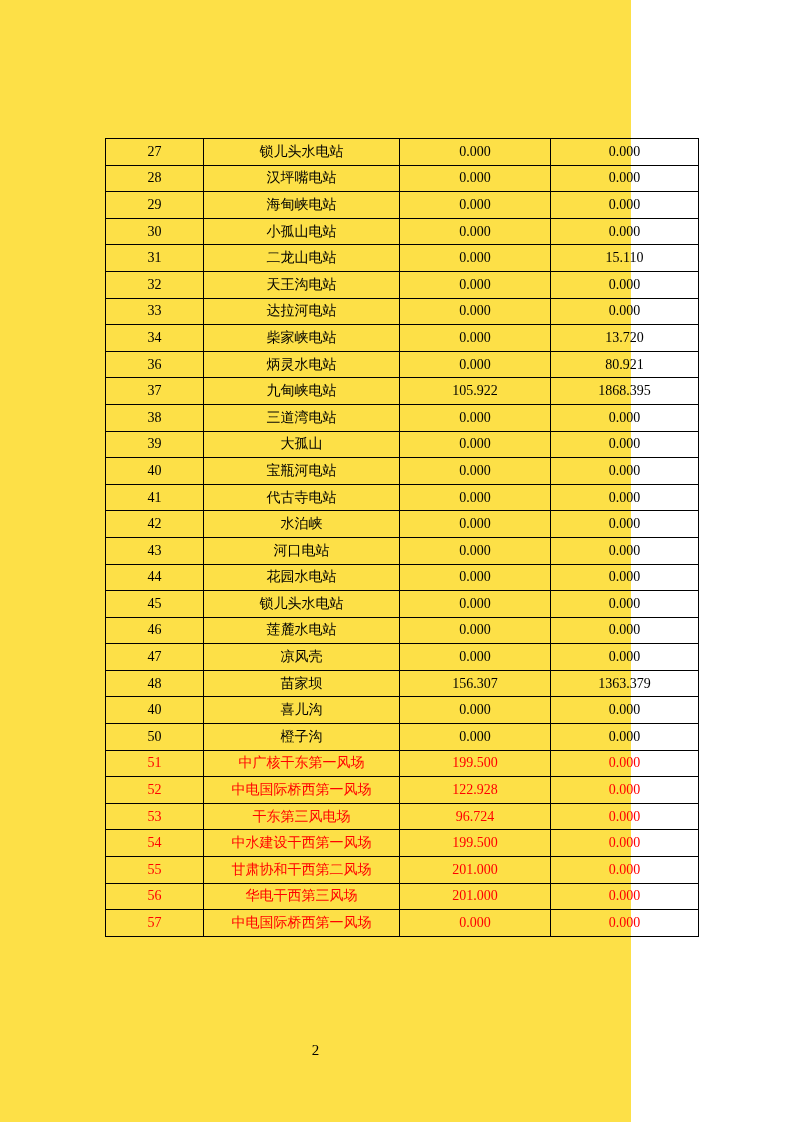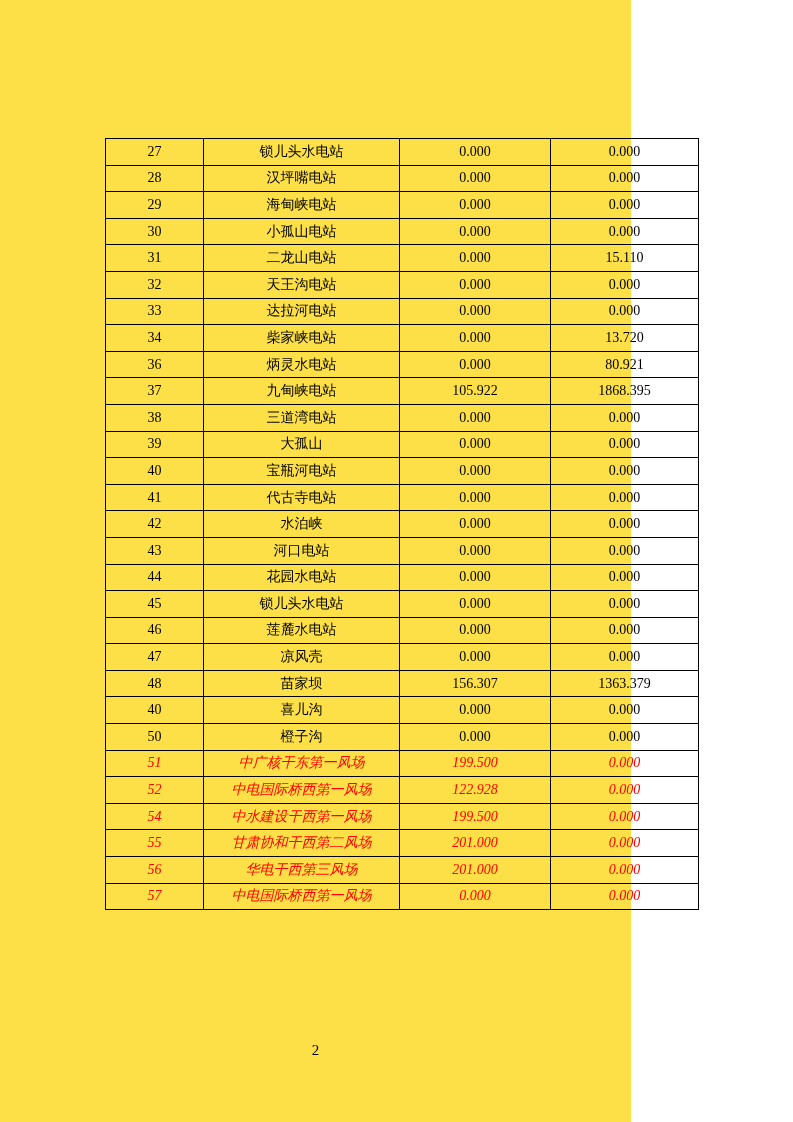--- a/index.html
+++ b/index.html
@@ -42,21 +42,20 @@
     color: #000000;
     white-space: nowrap;
     overflow: hidden;
   }
   col.c1 { width: 98px; }
   col.c2 { width: 196px; }
   col.c3 { width: 151px; }
   col.c4 { width: 148px; }
   tr.red-row td {
     color: #ff0000;
-    font-style: italic;
   }
   .page-number {
     position: absolute;
     top: 1042px;
     left: 0;
     width: 100%;
     text-align: center;
     font-size: 15px;
     color: #000000;
   }
@@ -218,20 +217,26 @@
           <td>199.500</td>
           <td>0.000</td>
         </tr>
         <tr class="red-row">
           <td>52</td>
           <td>中电国际桥西第一风场</td>
           <td>122.928</td>
           <td>0.000</td>
         </tr>
         <tr class="red-row">
+          <td>53</td>
+          <td>干东第三风电场</td>
+          <td>96.724</td>
+          <td>0.000</td>
+        </tr>
+        <tr class="red-row">
           <td>54</td>
           <td>中水建设干西第一风场</td>
           <td>199.500</td>
           <td>0.000</td>
         </tr>
         <tr class="red-row">
           <td>55</td>
           <td>甘肃协和干西第二风场</td>
           <td>201.000</td>
           <td>0.000</td>

